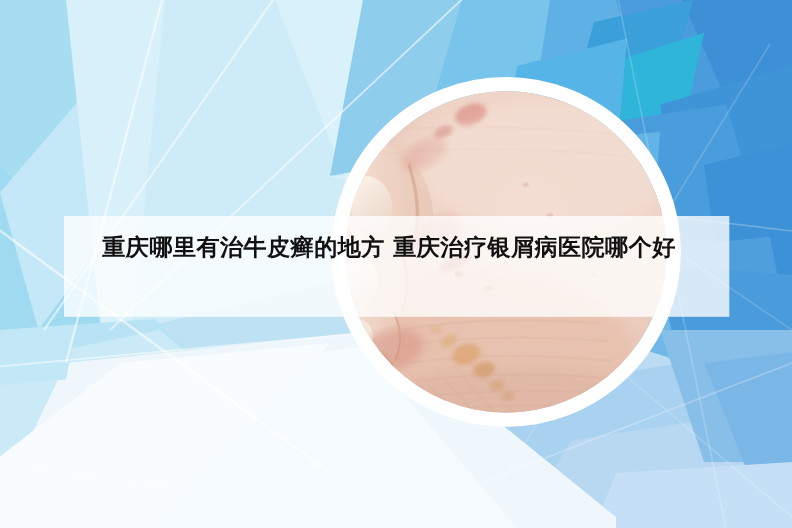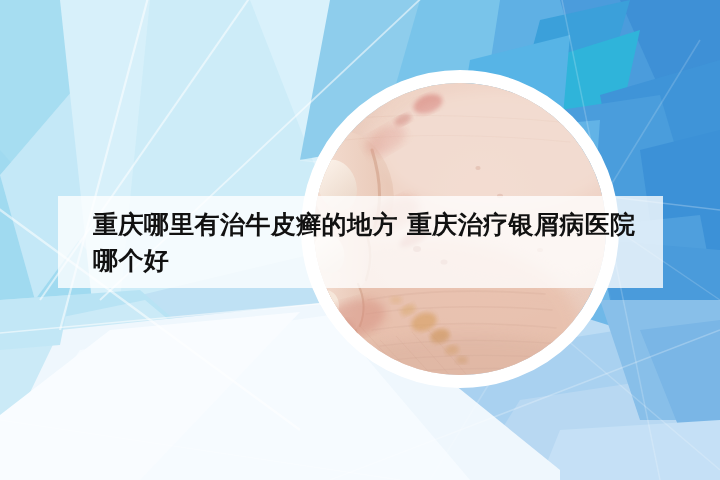--- a/index.html
+++ b/index.html
@@ -38,21 +38,21 @@
   }
   #caption-text {
     position: absolute;
     left: 93px;
     top: 207px;
     width: 560px;
     z-index: 6;
     color: #111111;
     font-family: "DejaVu Sans", "Liberation Sans", sans-serif;
     font-weight: bold;
-    font-size: 25px;
+    font-size: 21px;
     line-height: 36px;
     letter-spacing: 0.4px;
     white-space: pre-wrap;
     text-rendering: geometricPrecision;
   }
 </style>
 </head>
 <body>
 
 <div id="stage">

